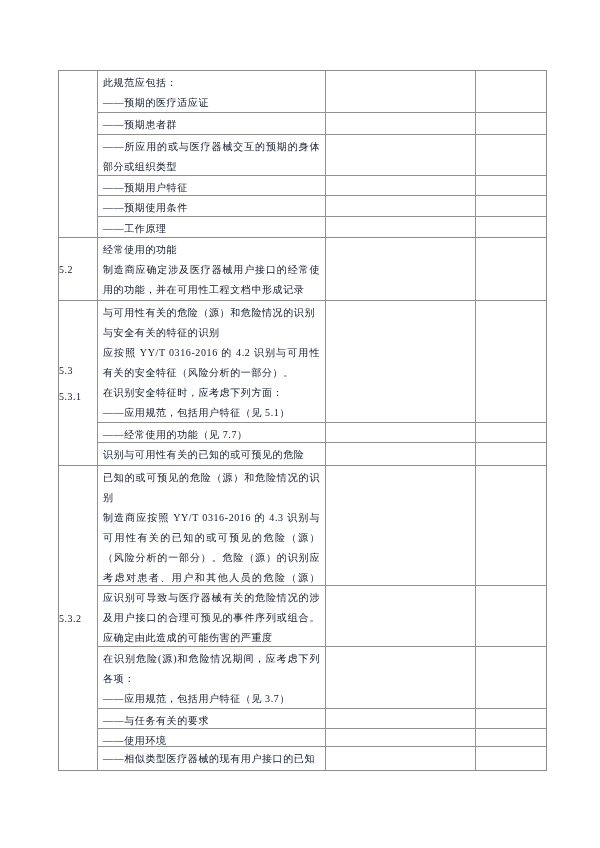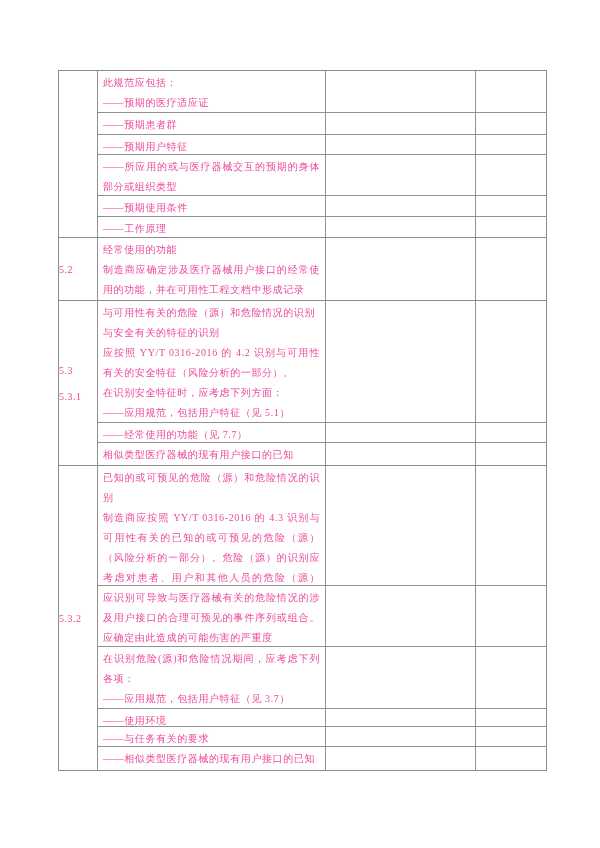--- a/index.html
+++ b/index.html
@@ -3,21 +3,21 @@
 <meta charset="utf-8">
 <style>
   * { margin: 0; padding: 0; box-sizing: border-box; }
   html, body { background: #ffffff; }
   .page {
     position: relative;
     width: 600px;
     height: 848px;
     background: #ffffff;
     font-family: "Liberation Serif", "DejaVu Serif", serif;
-    color: #ec4899;
+    color: #0f172a;
     overflow: hidden;
   }
   .doc-table {
     position: absolute;
     left: 58px;
     top: 70px;
     width: 489px;
     border: 1px solid #8c8c8c;
     background: #ffffff;
   }
@@ -72,27 +72,27 @@
           <div class="cell cell-text">此规范应包括：
 ——预期的医疗适应证</div>
           <div class="cell cell-c3"></div>
           <div class="cell cell-c4"></div>
         </div>
         <div class="row" style="height:22px">
           <div class="cell cell-text">——预期患者群</div>
           <div class="cell cell-c3"></div>
           <div class="cell cell-c4"></div>
         </div>
-        <div class="row" style="height:20px">
-          <div class="cell cell-text">——预期用户特征</div>
+        <div class="row" style="height:41px">
+          <div class="cell cell-text">——所应用的或与医疗器械交互的预期的身体部分或组织类型</div>
           <div class="cell cell-c3"></div>
           <div class="cell cell-c4"></div>
         </div>
-        <div class="row" style="height:41px">
-          <div class="cell cell-text">——所应用的或与医疗器械交互的预期的身体部分或组织类型</div>
+        <div class="row" style="height:20px">
+          <div class="cell cell-text">——预期用户特征</div>
           <div class="cell cell-c3"></div>
           <div class="cell cell-c4"></div>
         </div>
         <div class="row" style="height:21px">
           <div class="cell cell-text">——预期使用条件</div>
           <div class="cell cell-c3"></div>
           <div class="cell cell-c4"></div>
         </div>
         <div class="row" style="height:20px">
           <div class="cell cell-text">——工作原理</div>
@@ -130,21 +130,21 @@
 ——应用规范，包括用户特征（见 5.1）</div>
           <div class="cell cell-c3"></div>
           <div class="cell cell-c4"></div>
         </div>
         <div class="row" style="height:20px">
           <div class="cell cell-text">——经常使用的功能（见 7.7）</div>
           <div class="cell cell-c3"></div>
           <div class="cell cell-c4"></div>
         </div>
         <div class="row" style="height:22px">
-          <div class="cell cell-text">相似类型医疗器械的现有用户接口的已知</div>
+          <div class="cell cell-text">识别与可用性有关的已知的或可预见的危险</div>
           <div class="cell cell-c3"></div>
           <div class="cell cell-c4"></div>
         </div>
       </div>
     </div>
 
     <div class="sec">
       <div class="label-cell">
         <span>5.3.2</span>
       </div>
@@ -159,27 +159,27 @@
           <div class="cell cell-text">应识别可导致与医疗器械有关的危险情况的涉及用户接口的合理可预见的事件序列或组合。应确定由此造成的可能伤害的严重度</div>
           <div class="cell cell-c3"></div>
           <div class="cell cell-c4"></div>
         </div>
         <div class="row" style="height:62px">
           <div class="cell cell-text">在识别危险(源)和危险情况期间，应考虑下列各项：
 ——应用规范，包括用户特征（见 3.7）</div>
           <div class="cell cell-c3"></div>
           <div class="cell cell-c4"></div>
         </div>
-        <div class="row" style="height:18px">
-          <div class="cell cell-text">——使用环境</div>
+        <div class="row" style="height:20px">
+          <div class="cell cell-text">——与任务有关的要求</div>
           <div class="cell cell-c3"></div>
           <div class="cell cell-c4"></div>
         </div>
-        <div class="row" style="height:20px">
-          <div class="cell cell-text">——与任务有关的要求</div>
+        <div class="row" style="height:18px">
+          <div class="cell cell-text">——使用环境</div>
           <div class="cell cell-c3"></div>
           <div class="cell cell-c4"></div>
         </div>
         <div class="row" style="height:23px">
           <div class="cell cell-text">——相似类型医疗器械的现有用户接口的已知</div>
           <div class="cell cell-c3"></div>
           <div class="cell cell-c4"></div>
         </div>
       </div>
     </div>

